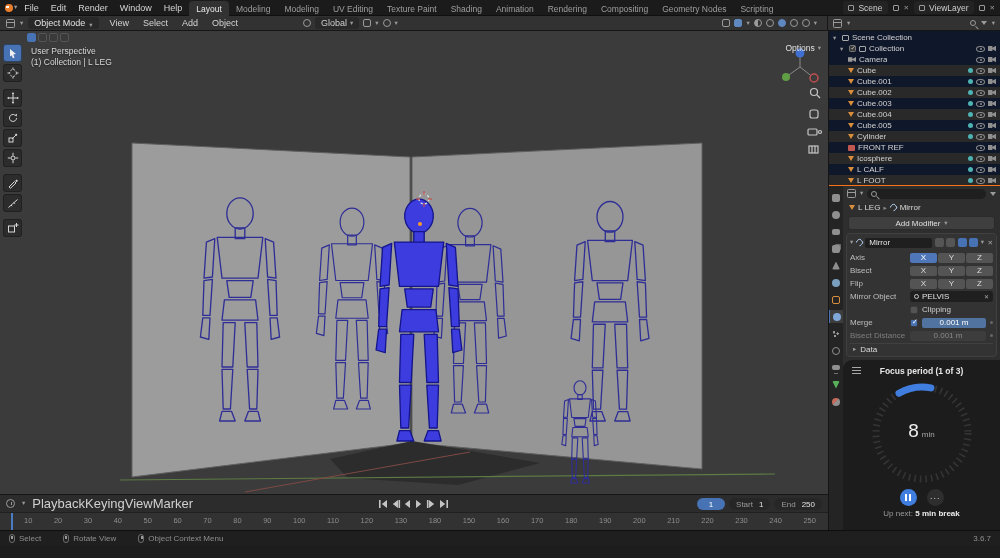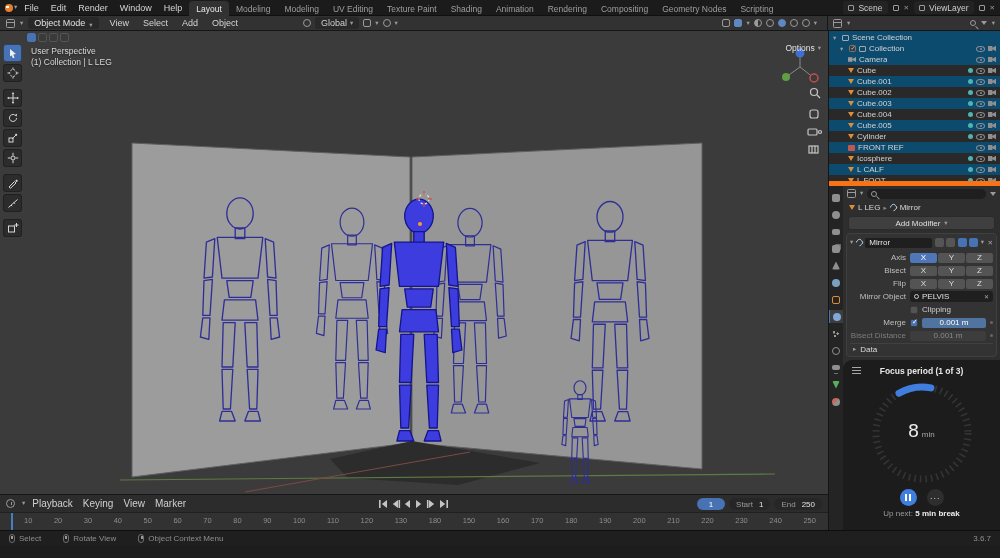--- a/index.html
+++ b/index.html
@@ -55,21 +55,21 @@
   .vp-label{position:absolute;left:31px;top:15px;line-height:11px;color:#dadada;font-size:8.5px;text-shadow:0 1px 2px rgba(0,0,0,.55)}
   .vp-options{position:absolute;right:7px;top:12px;display:flex;gap:3px;align-items:center;color:#e2e2e2;font-size:8.5px}
   .vp-tools{position:absolute;left:3px;top:13px;display:flex;flex-direction:column;gap:2px}
   .vtool{width:19px;height:18px;background:rgba(43,43,43,.92);border-radius:3px;display:flex;align-items:center;justify-content:center;border:1px solid rgba(20,20,20,.5)}
   .vtool.active{background:var(--accent,#4772b3)}
   .vtool svg{display:block}
   .vt-gap{height:3px}
 
   
   .rightcol{flex:1;background:#2e2e2e;display:flex;flex-direction:column;border-left:1px solid #151515;min-width:0}
-  .outliner{height:155px;background:#0c4a6e;padding-top:1px;overflow:hidden;border-bottom:5px solid #f97316;flex:none}
+  .outliner{height:155px;background:#0f172a;padding-top:1px;overflow:hidden;border-bottom:1px solid #f97316;flex:none}
   .ol-row{display:flex;align-items:center;height:11px;padding:0 4px;gap:3px;font-size:8px;color:#d2d2d2;white-space:nowrap}
   .ol-list .ol-row:nth-child(even){background:#292929}
   .ol-indent1{padding-left:11px}
   .ol-list .ol-row{padding-left:19px}
   .ol-caret{color:#9a9a9a;font-size:6.5px;width:6px;flex:none}
   .ol-flex{flex:1}
   .ol-name{overflow:hidden;text-overflow:ellipsis}
   .i-eye{width:9px;height:6px;border:1px solid #8f8f8f;border-radius:50%;position:relative;flex:none}
   .i-eye::after{content:"";position:absolute;left:2.5px;top:1px;width:2px;height:2px;border-radius:50%;background:#8f8f8f}
   .i-cam{width:8px;height:6px;background:#8f8f8f;clip-path:polygon(0 10%,55% 10%,55% 38%,100% 5%,100% 95%,55% 62%,55% 90%,0 90%);flex:none}
@@ -108,21 +108,21 @@
   .crumb-sep{color:#8a8a8a;font-size:6.5px}
   .icon-wrench{width:7px;height:7px;border-radius:50%;border:1.5px solid #9fb6d4;border-bottom-color:transparent;transform:rotate(45deg);flex:none}
   .addmod{margin:2px 5px 3px;height:14px;background:#3f3f3f;border:1px solid #2a2a2a;border-radius:3px;color:#e0e0e0;font-size:8px;display:flex;align-items:center;justify-content:center;gap:4px;flex:none}
   .modpanel{margin:0 3px;background:#333;border:1px solid #404040;border-radius:4px;padding:2px 3px 1px;font-size:8px;flex:none}
   .mp-head{display:flex;align-items:center;gap:2.5px;height:13px;margin-bottom:2px}
   .mp-name{flex:1;background:#1f1f1f;border-radius:2px;padding:0.5px 4px;color:#e4e4e4;min-width:0}
   .tgl{width:9px;height:9px;border-radius:2px;background:#555;flex:none}
   .tgl.on{background:var(--accent,#4772b3)}
   .mp-x{color:#aaa;font-size:6.5px;margin-left:1px}
   .mp-row{display:flex;align-items:center;gap:4px;height:13px}
-  .mp-label{width:56px;text-align:right;color:#bfbfbf;flex:none;overflow:hidden;white-space:nowrap}
+  .mp-label{width:56px;color:#bfbfbf;flex:none;overflow:hidden;white-space:nowrap}
   .dim .mp-label{color:#7e7e7e}
   .seg{display:flex;flex:1;gap:1px}
   .segbtn{flex:1;height:10px;background:#545454;border-radius:2px;display:flex;align-items:center;justify-content:center;color:#dcdcdc}
   .segbtn.on{background:#4f76b8;color:#fff}
   .objfield{flex:1;height:11px;background:#1f1f1f;border-radius:3px;display:flex;align-items:center;gap:3px;padding:0 4px;color:#e0e0e0;min-width:0}
   .obj-ic{width:5px;height:5px;border-radius:50%;border:1px solid #c8c8c8;flex:none}
   .fx{margin-left:auto;font-size:6px;color:#aaa}
   .chkrow{flex:1;display:flex;align-items:center;gap:4px;min-width:0}
   .chk{width:8px;height:8px;border-radius:2px;background:#545454;border:1px solid #3a3a3a;position:relative;flex:none}
   .chk.on{background:var(--accent,#4772b3)}
@@ -148,21 +148,21 @@
   .pause-bars i{width:2px;height:7px;background:#fff;display:block}
   .fbtn.more{background:#2e2e2e;color:#cfcfcf;font-size:9px;letter-spacing:0.5px}
   .focus-foot{margin-top:3px;font-size:8px;color:#9a9a9a;flex:none}
   .focus-foot b{color:#ececec}
 
   
   .timeline{height:36px;flex:none}
   .tl-head{height:18px;background:#2c2c2c;display:flex;align-items:center;padding:0 6px;gap:7px;position:relative;border-top:1px solid #161616}
   .tl-edicon{width:9px;height:9px;border:1px solid #9a9a9a;border-radius:50%;position:relative;flex:none}
   .tl-edicon::after{content:"";position:absolute;left:3.5px;top:1.5px;width:1px;height:3px;background:#9a9a9a}
-  .tl-menus{display:flex;gap:10px;color:#d0d0d0;font-size:10px}
+  .tl-menus{display:flex;color:#d0d0d0;font-size:13px}
   .transport{position:absolute;left:50%;transform:translateX(-50%);top:3px}
   .tl-right{position:absolute;right:6px;top:3px;display:flex;gap:4px;align-items:center}
   .framefield{width:28px;height:12px;background:var(--accent,#4772b3);border-radius:6px;color:#fff;display:flex;align-items:center;justify-content:center;font-size:8px}
   .rangefield{height:12px;background:#262626;border-radius:6px;display:flex;align-items:center;gap:6px;padding:0 7px;font-size:8px}
   .rf-l{color:#9a9a9a}.rf-v{color:#e0e0e0}
   .tl-ruler{height:18px;background:#323232;position:relative;border-top:1px solid #202020}
   .ruler-nums{display:flex;justify-content:space-between;padding:3px 12px 0 24px;color:#8d8d8d;font-size:7.5px}
   .playhead{position:absolute;left:11px;top:0;bottom:0;width:2px;background:#4a7ac0}
 
   

